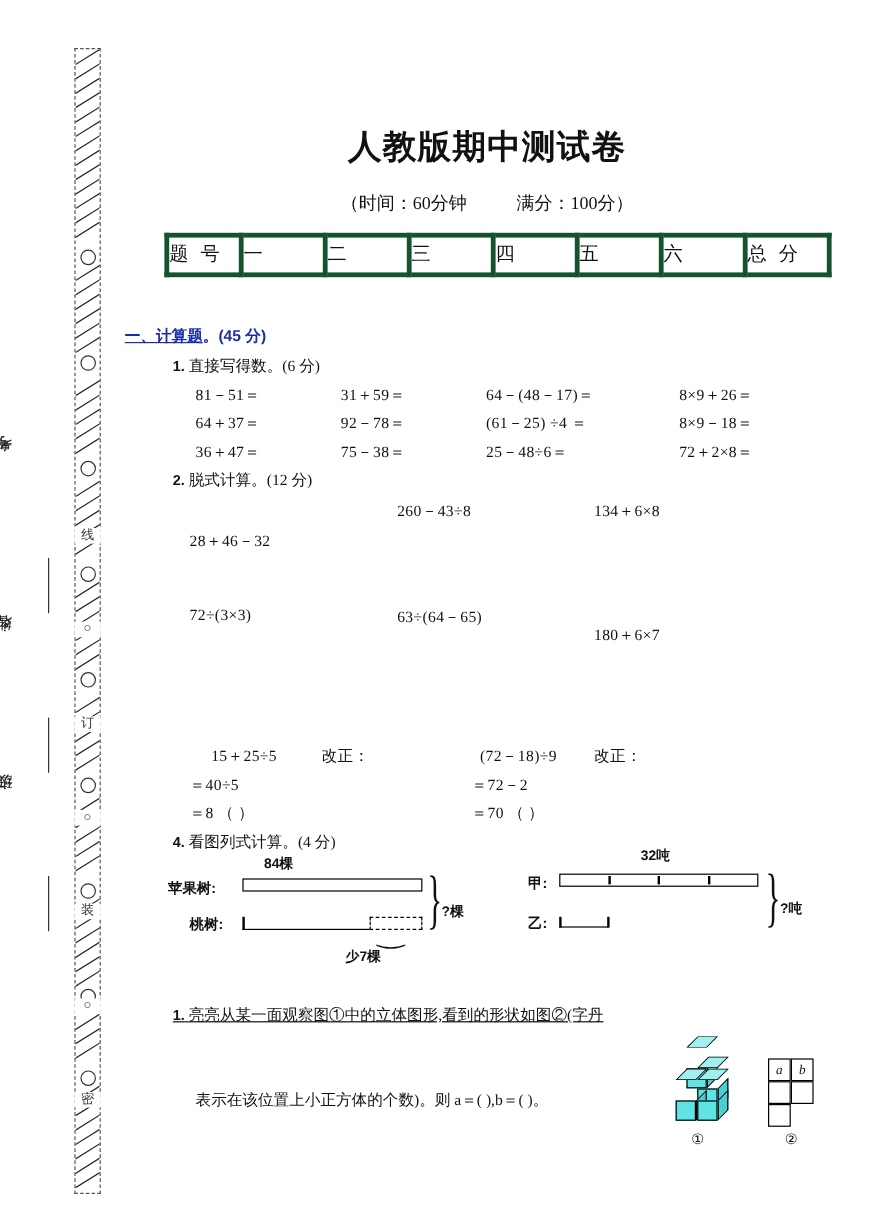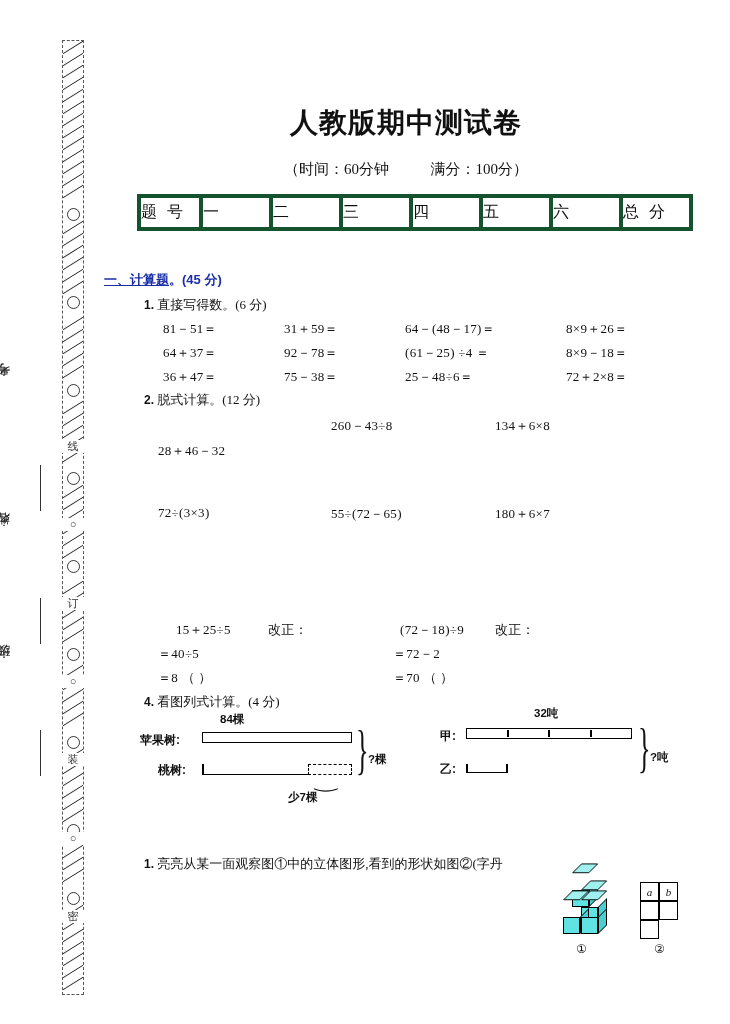--- a/index.html
+++ b/index.html
@@ -333,22 +333,22 @@
 
   <div class="q-title" style="left:144px;top:391px;">
     <b>2.</b>
     <span>脱式计算。(12 分)</span>
   </div>
   <div class="expr" style="left:158px;top:442px;">28＋46－32</div>
   <div class="expr" style="left:331px;top:417px;">260－43÷8</div>
   <div class="expr" style="left:495px;top:417px;">134＋6×8</div>
 
   <div class="expr" style="left:158px;top:505px;">72÷(3×3)</div>
-  <div class="expr" style="left:331px;top:505px;">55÷(72－65)</div>
-  <div class="expr" style="left:495px;top:505px;">180＋6×7</div>
+  <div class="expr" style="left:331px;top:505px;">63÷(64－65)</div>
+  <div class="expr" style="left:495px;top:520px;">180＋6×7</div>
 
   <div class="expr" style="left:176px;top:621px;">15＋25÷5</div>
   <div class="expr" style="left:268px;top:621px;">改正：</div>
   <div class="expr" style="left:158px;top:645px;">＝40÷5</div>
   <div class="expr" style="left:158px;top:669px;">＝8 （     ）</div>
 
   <div class="expr" style="left:400px;top:621px;">(72－18)÷9</div>
   <div class="expr" style="left:495px;top:621px;">改正：</div>
   <div class="expr" style="left:393px;top:645px;">＝72－2</div>
   <div class="expr" style="left:393px;top:669px;">＝70 （     ）</div>
@@ -386,24 +386,25 @@
     <div class="lbl-cn" style="left:0px;top:55px;">乙:</div>
     <div class="bar-line" style="left:26px;top:66px;width:41px;"></div>
     <div class="cap-left" style="left:26px;top:58px;height:9px;"></div>
     <div class="cap-right" style="left:66px;top:58px;height:9px;"></div>
 
     <div class="brace" style="left:198px;top:30px;">}</div>
     <div class="small-note" style="left:210px;top:44px;">?吨</div>
   </div>
 
 
-  <div class="q-title" style="left:144px;top:855px;">
+  <div class="q-title" style="left:144px;top:837px;text-decoration:underline;">
     <b>1.</b>
     <span>亮亮从某一面观察图①中的立体图形,看到的形状如图②(字丹</span>
   </div>
+  <div class="q-title" style="left:163px;top:908px;">表示在该位置上小正方体的个数)。则 a＝(      ),b＝(      )。</div>
 
   <div class="cube-fig" style="left:558px;top:880px;width:70px;height:80px;">
     <div class="cube" style="left:14px;top:10px;">
       <div class="front"></div>
       <div class="top" style="bottom:17px;left:0;"></div>
       <div class="side"></div>
     </div>
     <div class="cube" style="left:23px;top:27px;">
       <div class="front"></div>
       <div class="top" style="bottom:17px;left:0;"></div>

